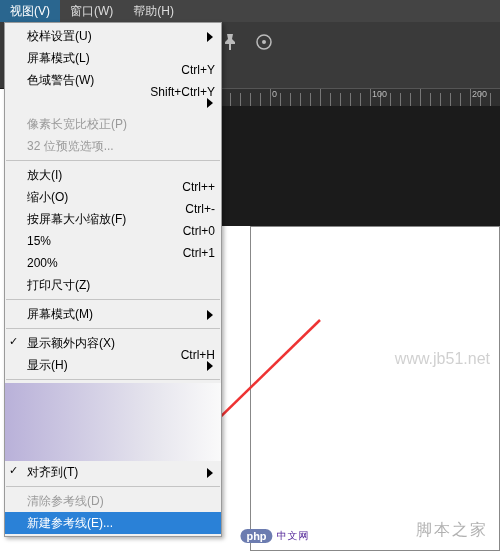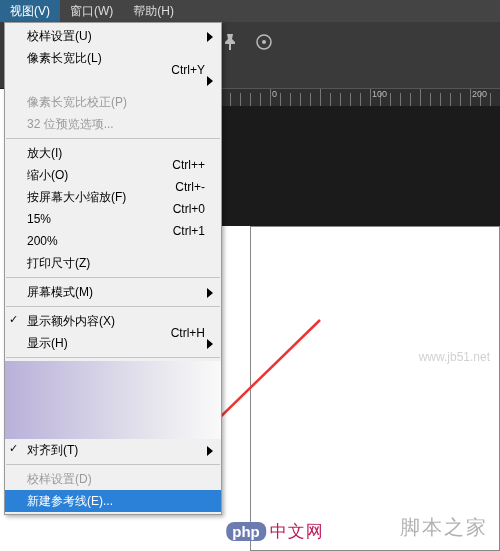--- a/index.html
+++ b/index.html
@@ -14,35 +14,35 @@
   .ruler{position:absolute;left:220px;top:88px;height:18px;width:280px;background:#2f2f2f;border-top:1px solid #555;border-bottom:1px solid #111;color:#aaa;font-size:9px;}
   .ruler .ticks{position:relative;height:18px;}
   .ruler .tick{position:absolute;top:4px;height:14px;border-left:1px solid #777;}
   .ruler .tick.major{top:0;height:18px;}
   .ruler .tick-label{position:absolute;top:0;font-size:9px;color:#bbb;padding-left:2px;}
   .darkarea{position:absolute;left:220px;top:106px;width:280px;height:120px;background:#1b1b1b;}
   .canvas{position:absolute;left:250px;top:226px;width:250px;height:325px;background:#fff;box-shadow:0 0 0 1px #888 inset;}
   .arrow{position:absolute;pointer-events:none;}
   
   .menu{position:absolute;left:4px;top:22px;width:216px;background:#f0f0f0;border:1px solid #9a9a9a;box-shadow:2px 2px 4px rgba(0,0,0,0.3);padding:2px 0;}
-  .menu-row{display:flex;align-items:center;height:22px;padding-left:22px;padding-right:16px;color:#000;position:relative;}
+  .menu-row{display:flex;align-items:center;height:22px;padding-left:22px;padding-right:6px;color:#000;position:relative;}
   .menu-row .chk{position:absolute;left:4px;top:3px;font-size:11px;color:#000;}
   .menu-row .label{flex:1;white-space:nowrap;}
   .menu-row .sc{color:#000;font-size:12px;margin-left:8px;margin-top:24px;}
   .menu-row .sub{position:absolute;right:6px;top:6px;}
   .menu-row.disabled{color:#9a9a9a;}
   .menu-row.hl{background:#2a81d7;color:#fff;}
   .menu-row.redacted{background:linear-gradient(90deg,#b9b1d9 0%,#e7e6ee 70%,#fafafa 100%);height:26px;}
   .sep{height:1px;background:#c4c4c4;margin:3px 1px;}
   
-  .wm1{position:absolute;right:10px;top:350px;color:rgba(120,120,120,0.35);font-size:12px;font-family:Arial;}
+  .wm1{position:absolute;right:10px;top:350px;color:rgba(120,120,120,0.35);font-size:16px;font-family:Arial;}
   .wm2{position:absolute;left:55%;bottom:8px;transform:translateX(-50%);display:flex;align-items:center;gap:4px;}
-  .wm2 .php{background:#6c7cb0;color:#fff;border-radius:8px;font-weight:bold;font-size:15px;padding:1px 6px;}
-  .wm2 .cn{color:#be185d;font-size:17px;letter-spacing:1px;}
-  .wm3{position:absolute;right:12px;bottom:10px;color:rgba(100,100,100,0.5);font-size:20px;font-family:Liberation Sans, sans-serif;letter-spacing:2px;}
+  .wm2 .php{background:#6c7cb0;color:#fff;border-radius:8px;font-weight:bold;font-size:11px;padding:1px 6px;}
+  .wm2 .cn{color:#4c1d95;font-size:10px;letter-spacing:1px;}
+  .wm3{position:absolute;right:12px;bottom:10px;color:rgba(100,100,100,0.5);font-size:16px;font-family:Liberation Sans, sans-serif;letter-spacing:2px;}
 </style>
 </head>
 <body>
 <div class="app">
 
 <div class="topbar">
   <div class="menubar">
     <div class="mitem active"><span>视图(V)</span></div>
     <div class="mitem"><span>窗口(W)</span></div>
     <div class="mitem"><span>帮助(H)</span></div>
@@ -114,22 +114,26 @@
 </svg>
 
 <div class="menu" id="view-menu">
       <div class="menu-row">
         <span class="label">校样设置(U)</span>
         <span class="sub"><svg width="8" height="10">
             <path d="M0,0 L6,5 L0,10 z" fill="#000"></path>
           </svg></span>
       </div>
       <div class="menu-row">
-        <span class="label">像素长宽比(L)</span>
+        <span class="label">屏幕模式(L)</span>
         <span class="sc">Ctrl+Y</span>
+      </div>
+      <div class="menu-row">
+        <span class="label">色域警告(W)</span>
+        <span class="sc">Shift+Ctrl+Y</span>
       </div>
       <div class="menu-row">
         <span class="sub"><svg width="8" height="10">
             <path d="M0,0 L6,5 L0,10 z" fill="#000"></path>
           </svg></span>
       </div>
       <div class="menu-row disabled">
         <span class="label">像素长宽比校正(P)</span>
       </div>
       <div class="menu-row disabled">
@@ -183,21 +187,21 @@
       <div class="menu-row redacted"></div>
       <div class="menu-row">
         <span class="chk">✓</span>
         <span class="label">对齐到(T)</span>
         <span class="sub"><svg width="8" height="10">
             <path d="M0,0 L6,5 L0,10 z" fill="#000"></path>
           </svg></span>
       </div>
       <div class="sep"></div>
       <div class="menu-row disabled">
-        <span class="label">校样设置(D)</span>
+        <span class="label">清除参考线(D)</span>
       </div>
       <div class="menu-row hl">
         <span class="label">新建参考线(E)...</span>
       </div>
     </div>
 
 <div class="wm1">www.jb51.net</div>
 <div class="wm2">
   <span class="php">php</span>
   <span class="cn">中文网</span>

